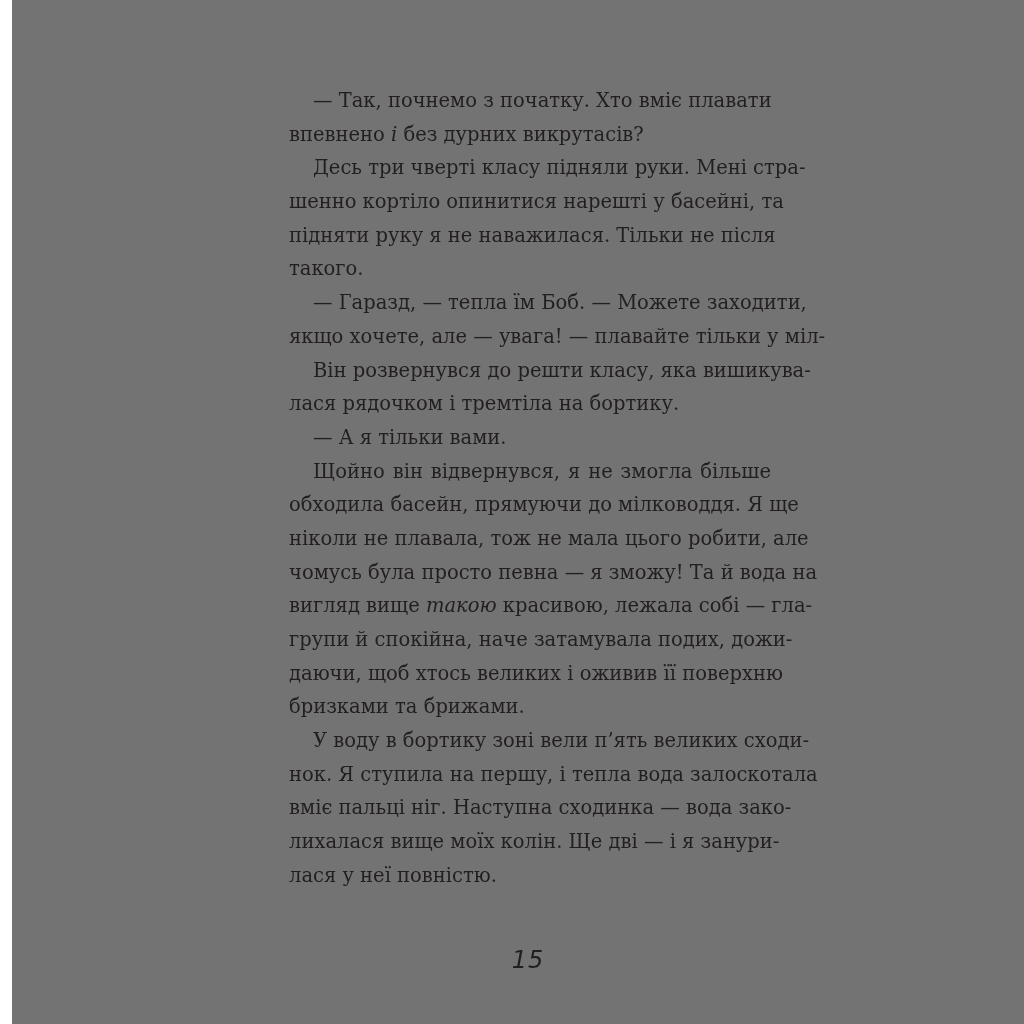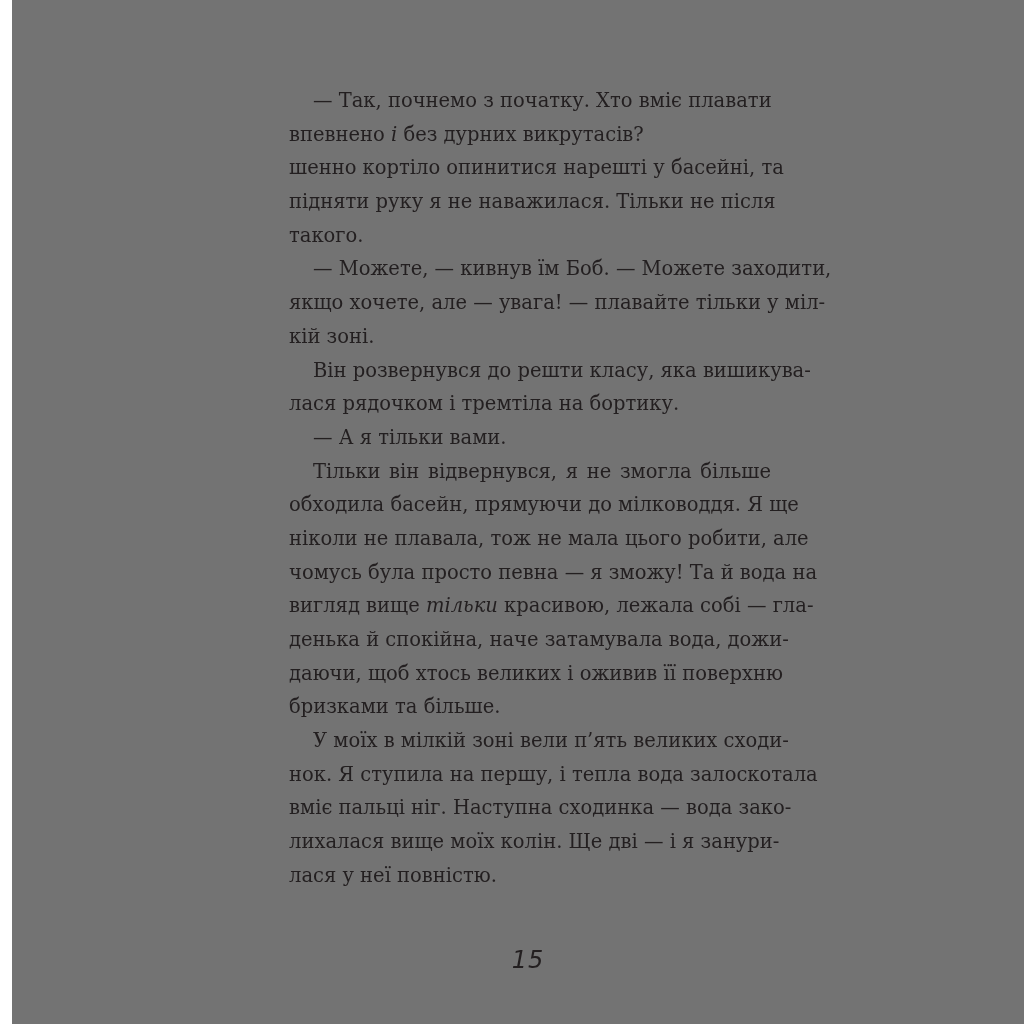--- a/index.html
+++ b/index.html
@@ -55,43 +55,43 @@
   }
 </style>
 </head>
 <body>
 
 <div class="page">
   <div class="text-block">
     <span class="line indent">— Так, почнемо з початку. Хто вміє плавати</span>
     <span class="line last"><span>впевнено </span><span class="it">і</span><span> без дурних викрутасів?</span></span>
 
+    <span class="line indent">Десь три чверті класу підняли руки. Мені стра-</span>
     <span class="line">шенно кортіло опинитися нарешті у басейні, та</span>
     <span class="line">підняти руку я не наважилася. Тільки не після</span>
     <span class="line last">такого.</span>
 
-    <span class="line indent">— Можете, — кивнув їм Боб. — Можете заходити,</span>
+    <span class="line indent">— Гаразд, — тепла їм Боб. — Можете заходити,</span>
     <span class="line">якщо хочете, але — увага! — плавайте тільки у міл-</span>
-    <span class="line last">кій зоні.</span>
 
     <span class="line indent">Він розвернувся до решти класу, яка вишикува-</span>
     <span class="line last">лася рядочком і тремтіла на бортику.</span>
 
     <span class="line indent last">— А я тільки вами.</span>
 
-    <span class="line indent">Тільки він відвернувся, я не змогла більше</span>
+    <span class="line indent">Щойно він відвернувся, я не змогла більше</span>
     <span class="line">обходила басейн, прямуючи до мілководдя. Я ще</span>
     <span class="line">ніколи не плавала, тож не мала цього робити, але</span>
     <span class="line">чомусь була просто певна — я зможу! Та й вода на</span>
-    <span class="line"><span>вигляд вище </span><span class="it">тільки</span><span> красивою, лежала собі — гла-</span></span>
-    <span class="line">денька й спокійна, наче затамувала вода, дожи-</span>
+    <span class="line"><span>вигляд вище </span><span class="it">такою</span><span> красивою, лежала собі — гла-</span></span>
+    <span class="line">групи й спокійна, наче затамувала подих, дожи-</span>
     <span class="line">даючи, щоб хтось великих і оживив її поверхню</span>
-    <span class="line last">бризками та більше.</span>
+    <span class="line last">бризками та брижами.</span>
 
-    <span class="line indent">У моїх в мілкій зоні вели п’ять великих сходи-</span>
+    <span class="line indent">У воду в бортику зоні вели п’ять великих сходи-</span>
     <span class="line">нок. Я ступила на першу, і тепла вода залоскотала</span>
     <span class="line">вміє пальці ніг. Наступна сходинка — вода зако-</span>
     <span class="line">лихалася вище моїх колін. Ще дві — і я занури-</span>
     <span class="line last">лася у неї повністю.</span>
   </div>
 
   <div class="page-number">15</div>
 </div>
 
 </body></html>

